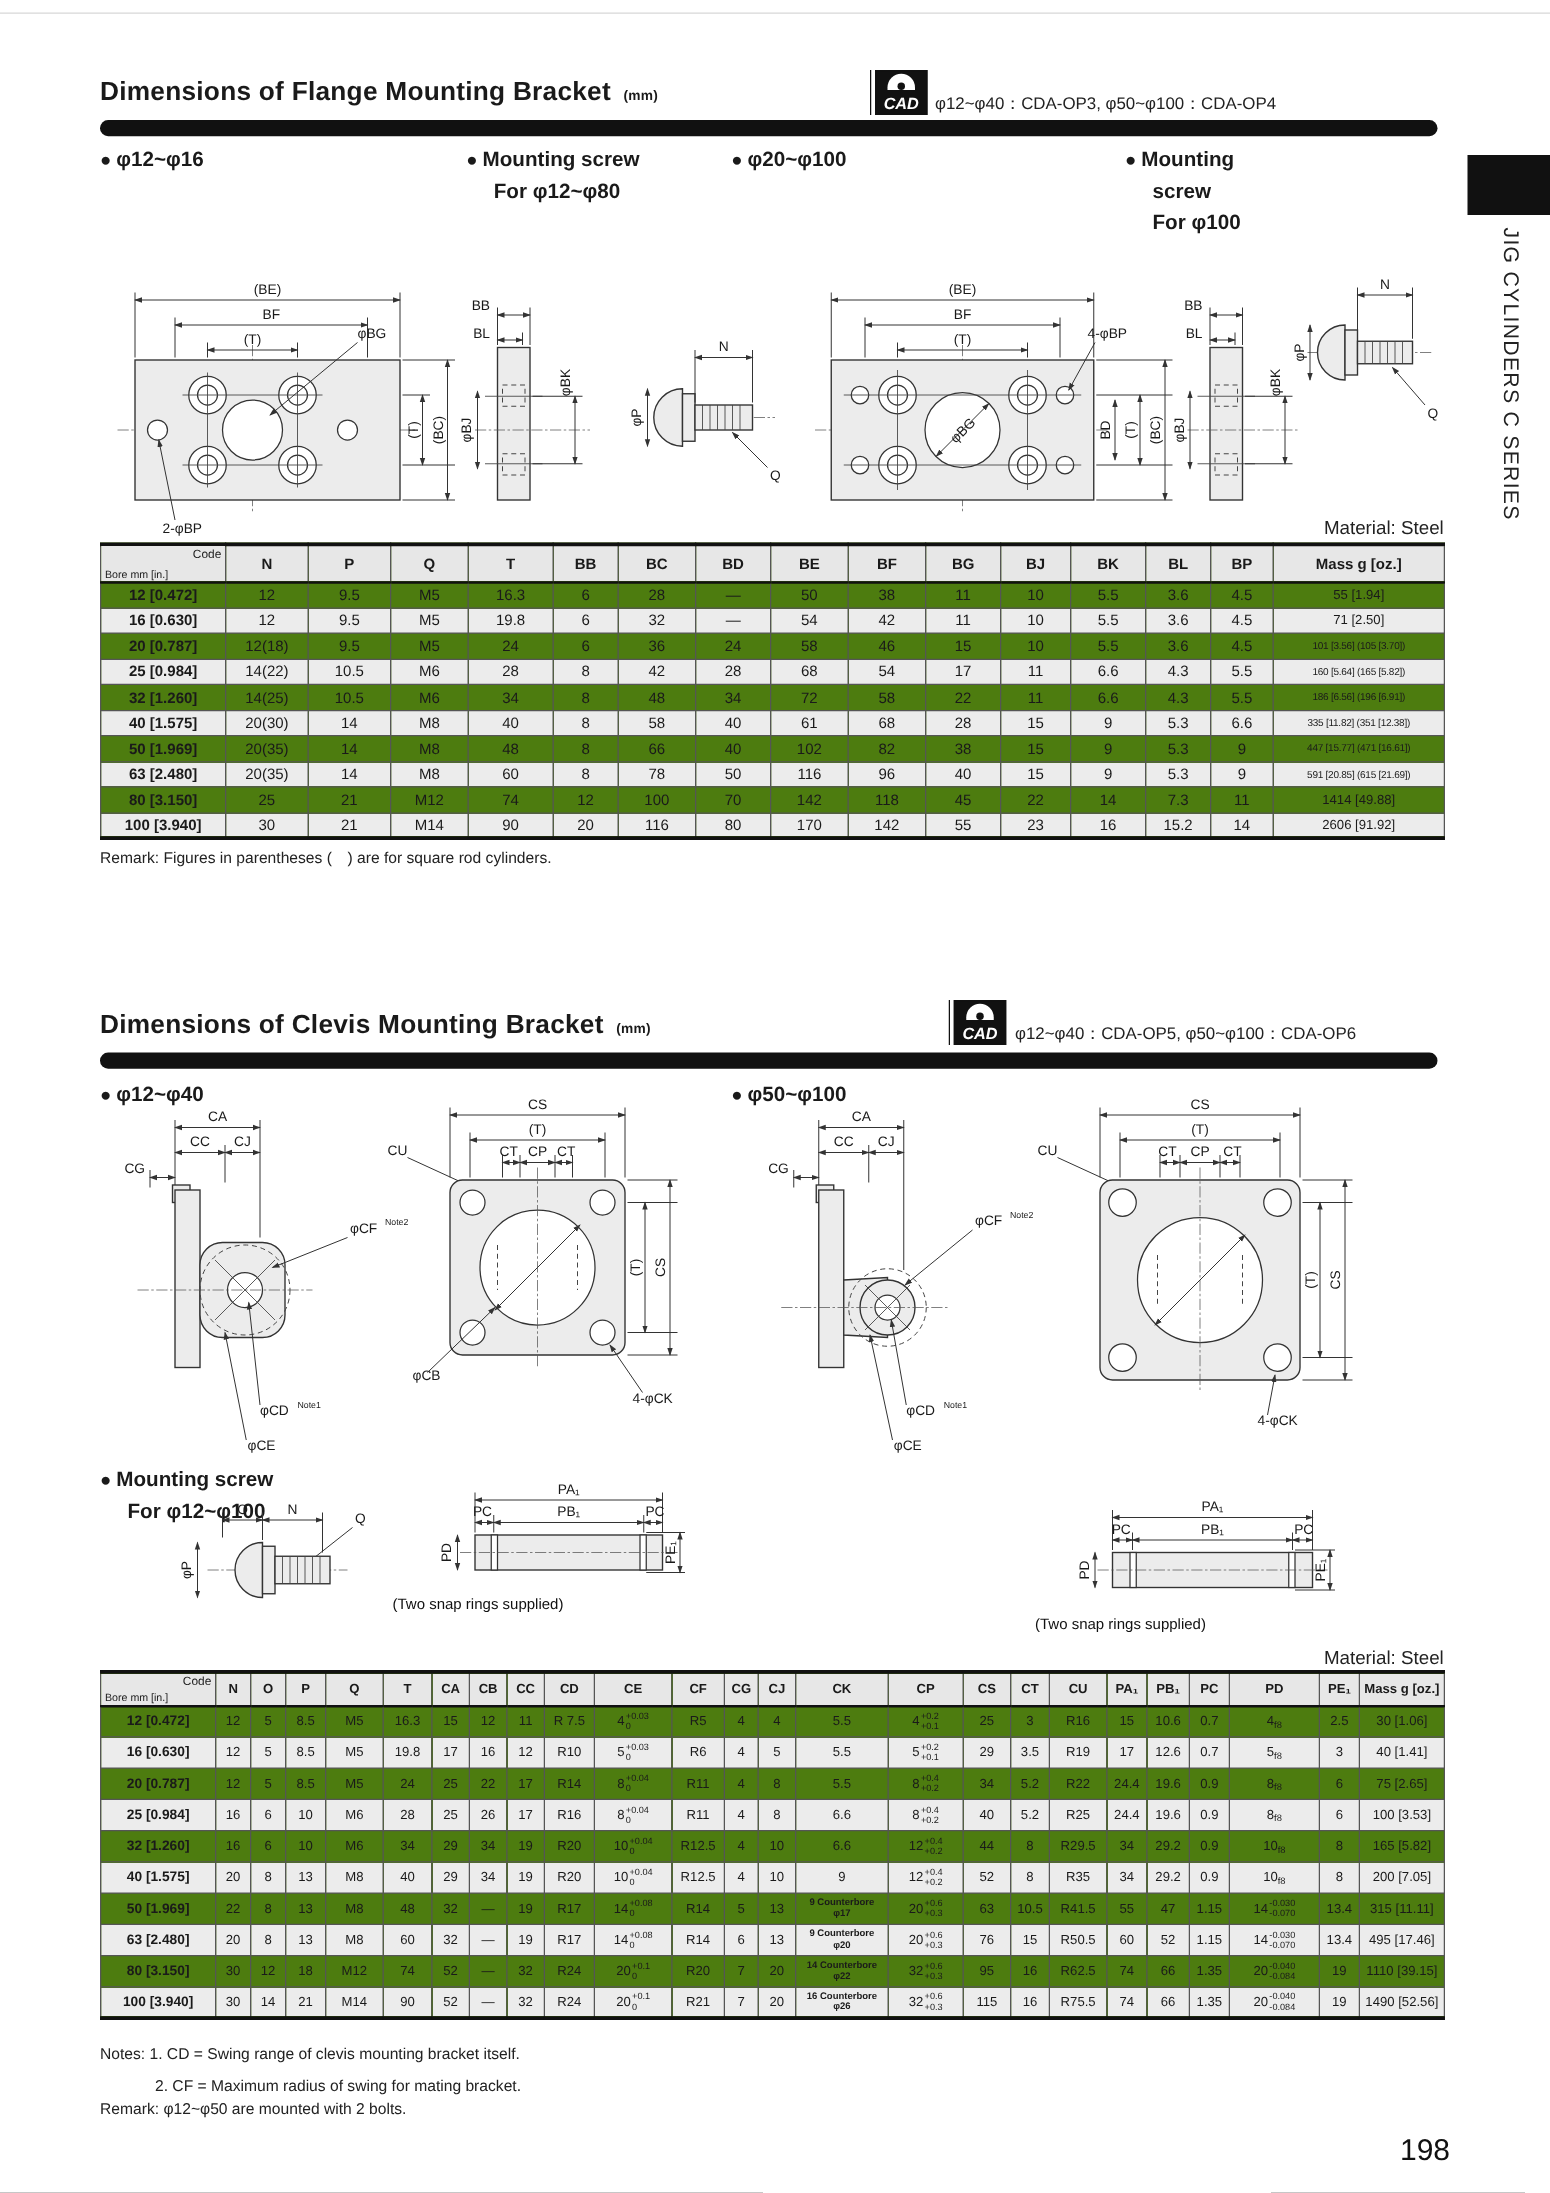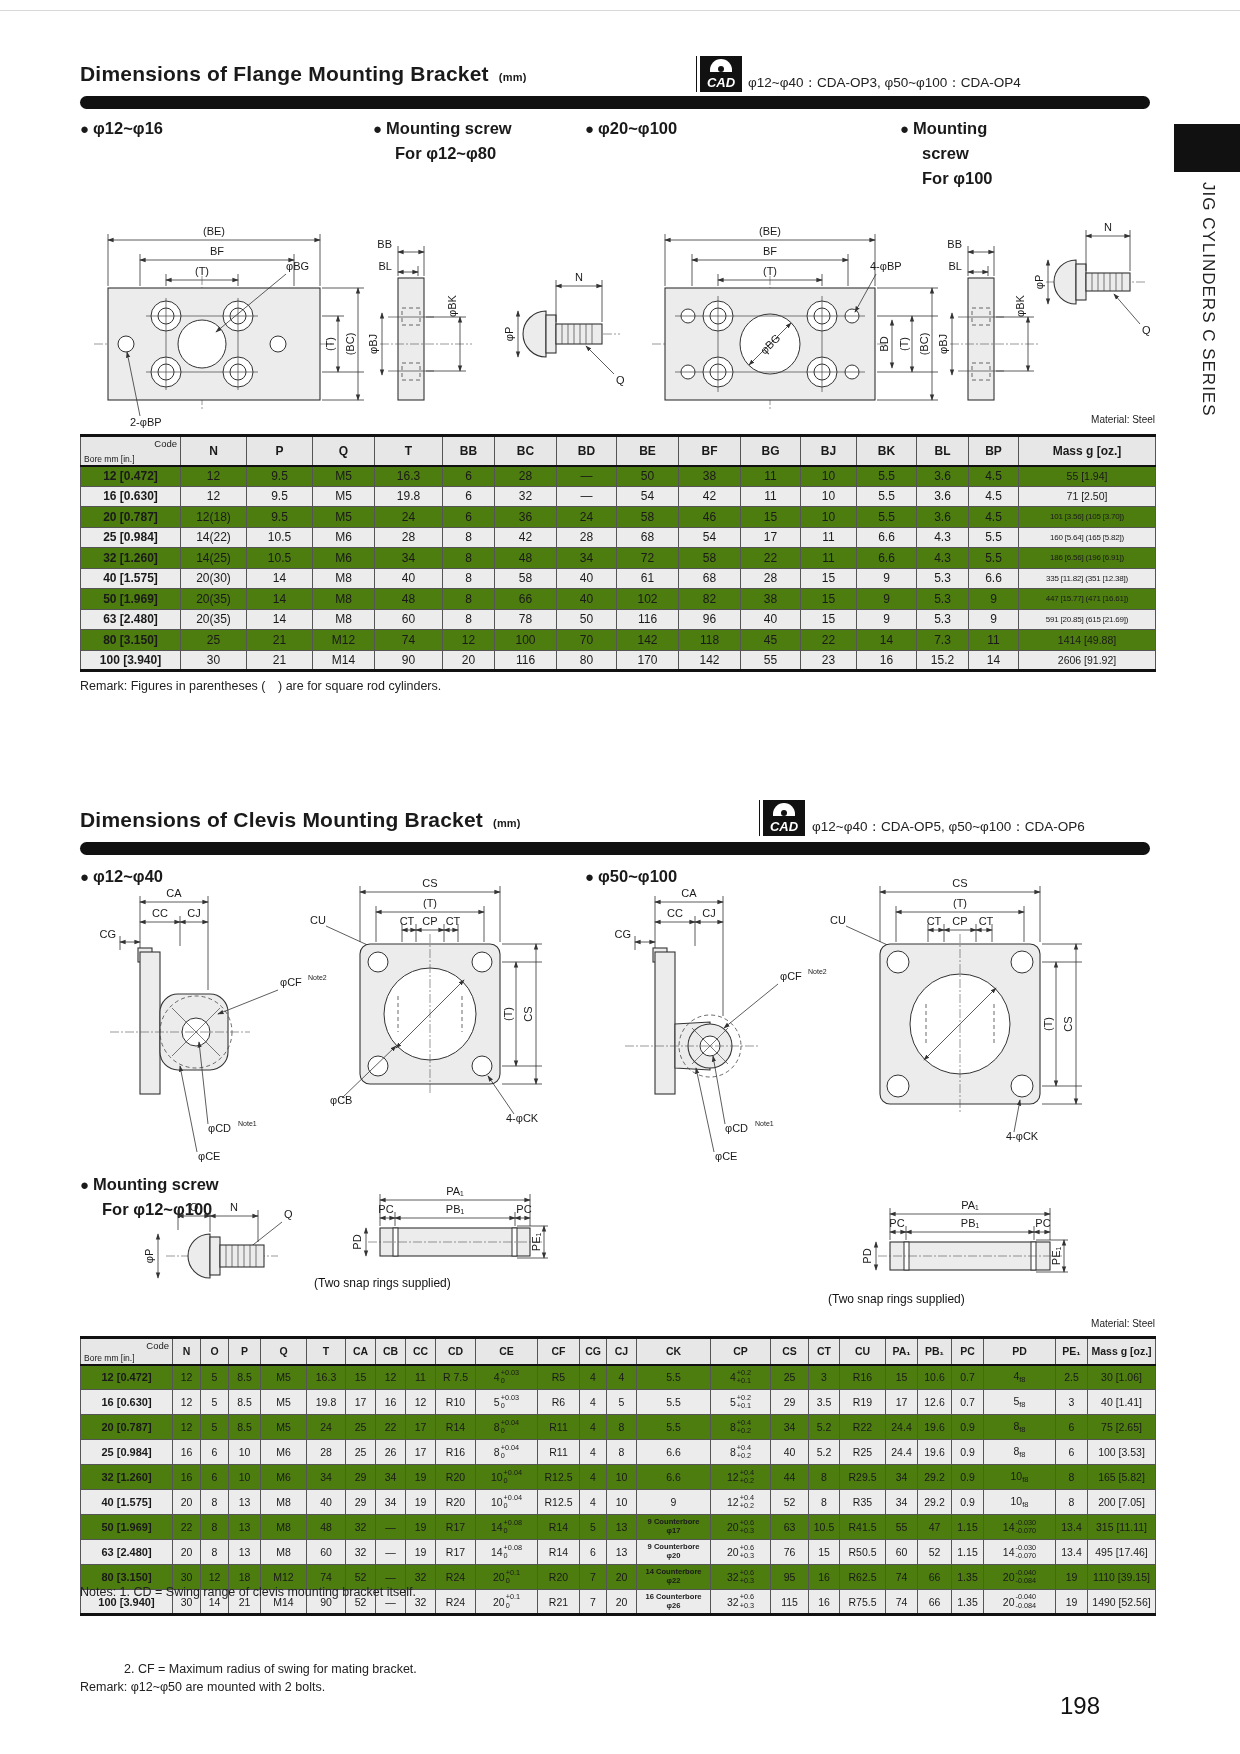--- a/index.html
+++ b/index.html
@@ -19,21 +19,21 @@
   .cad-badge .disc:after{content:"";position:absolute;left:50%;top:7px;transform:translateX(-50%);
                    width:6px;height:6px;background:#111;border-radius:50%;}
   .cad-badge .cad-word{position:relative;color:#fff;font-weight:bold;font-size:13px;line-height:1;padding-bottom:2px;font-style:italic;}
   .cad-codes{font-size:13.5px;color:#222;}
 
   
   .bullet{font-weight:bold;font-size:16.5px;color:#1a1a1a;line-height:1.5;}
   .bullet .dot{font-size:15px;margin-right:4px;}
   .bullet .l2{margin-left:22px;display:block;}
 
-  .material{font-size:10px;color:#222;text-align:right;}
+  .material{font-size:15px;color:#222;text-align:right;}
 
   
   table.dim-table{border-collapse:collapse;table-layout:fixed;background:#4d7c0f;
                   border-top:3px solid #111;border-bottom:3px solid #111;border-left:1px solid #333;border-right:1px solid #333;}
   table.dim-table th,table.dim-table td{border:1px solid #555;text-align:center;vertical-align:middle;
                   padding:0 1px;color:#1a1a1a;overflow:hidden;}
   table.dim-table thead th{background:#e7e7e7;font-weight:bold;border-bottom:2.5px solid #111;}
   table.dim-table tbody tr:nth-child(even){background:#ececec;}
   table.dim-table tbody th.bore{font-weight:bold;}
   #t1 table{width:1075px;font-size:12px;}
@@ -66,21 +66,21 @@
   .hid{fill:none;stroke:#444;stroke-width:0.8;stroke-dasharray:4 3;}
   .dim,.ldr,.ext{fill:none;stroke:#333;stroke-width:0.8;}
   #svg-flange .dim{marker-start:url(#a1);marker-end:url(#a1);}
   #svg-flange .ldr{marker-end:url(#a1);}
   #svg-clevis .dim{marker-start:url(#a2);marker-end:url(#a2);}
   #svg-clevis .ldr{marker-end:url(#a2);}
 
   .side-tab{position:absolute;background:#111;}
   .side-text{position:absolute;writing-mode:vertical-rl;text-orientation:mixed;
              font-size:17px;color:#222;letter-spacing:1px;}
-  .page-num{font-size:24px;color:#111;text-align:left;}
+  .page-num{font-size:24px;color:#111;text-align:right;margin-top:15px;}
 </style>
 </head>
 <body>
 
 <div class="page">
   <div class="topline"></div>
 
   <div class="side-tab abs" style="left:1174px;top:124px;width:66px;height:48px;"></div>
   <div class="side-text abs" style="left:1198px;top:182px;height:420px;">JIG CYLINDERS C SERIES</div>
 
@@ -1189,18 +1189,18 @@
                   <span>-0.040</span>
                   <span>-0.084</span>
                 </span></span></td>
             <td>19</td>
             <td class="mass">1490 [52.56]</td>
           </tr>
         </tbody>
       </table>
     </div>
 
-  <div class="abs notes-line" style="left:80px;top:1585px;text-align:center;">Notes: 1. CD = Swing range of clevis mounting bracket itself.</div>
+  <div class="abs notes-line" style="left:80px;top:1636px;text-align:center;">Notes: 1. CD = Swing range of clevis mounting bracket itself.</div>
   <div class="abs notes-line" style="left:124px;top:1662px;">2. CF = Maximum radius of swing for mating bracket.</div>
   <div class="abs notes-line" style="left:80px;top:1680px;">Remark:  φ12~φ50 are mounted with 2 bolts.</div>
 
   <div class="abs page-num" style="left:1060px;top:1692px;width:100px;">198</div>
 </div>
 
 </body></html>

